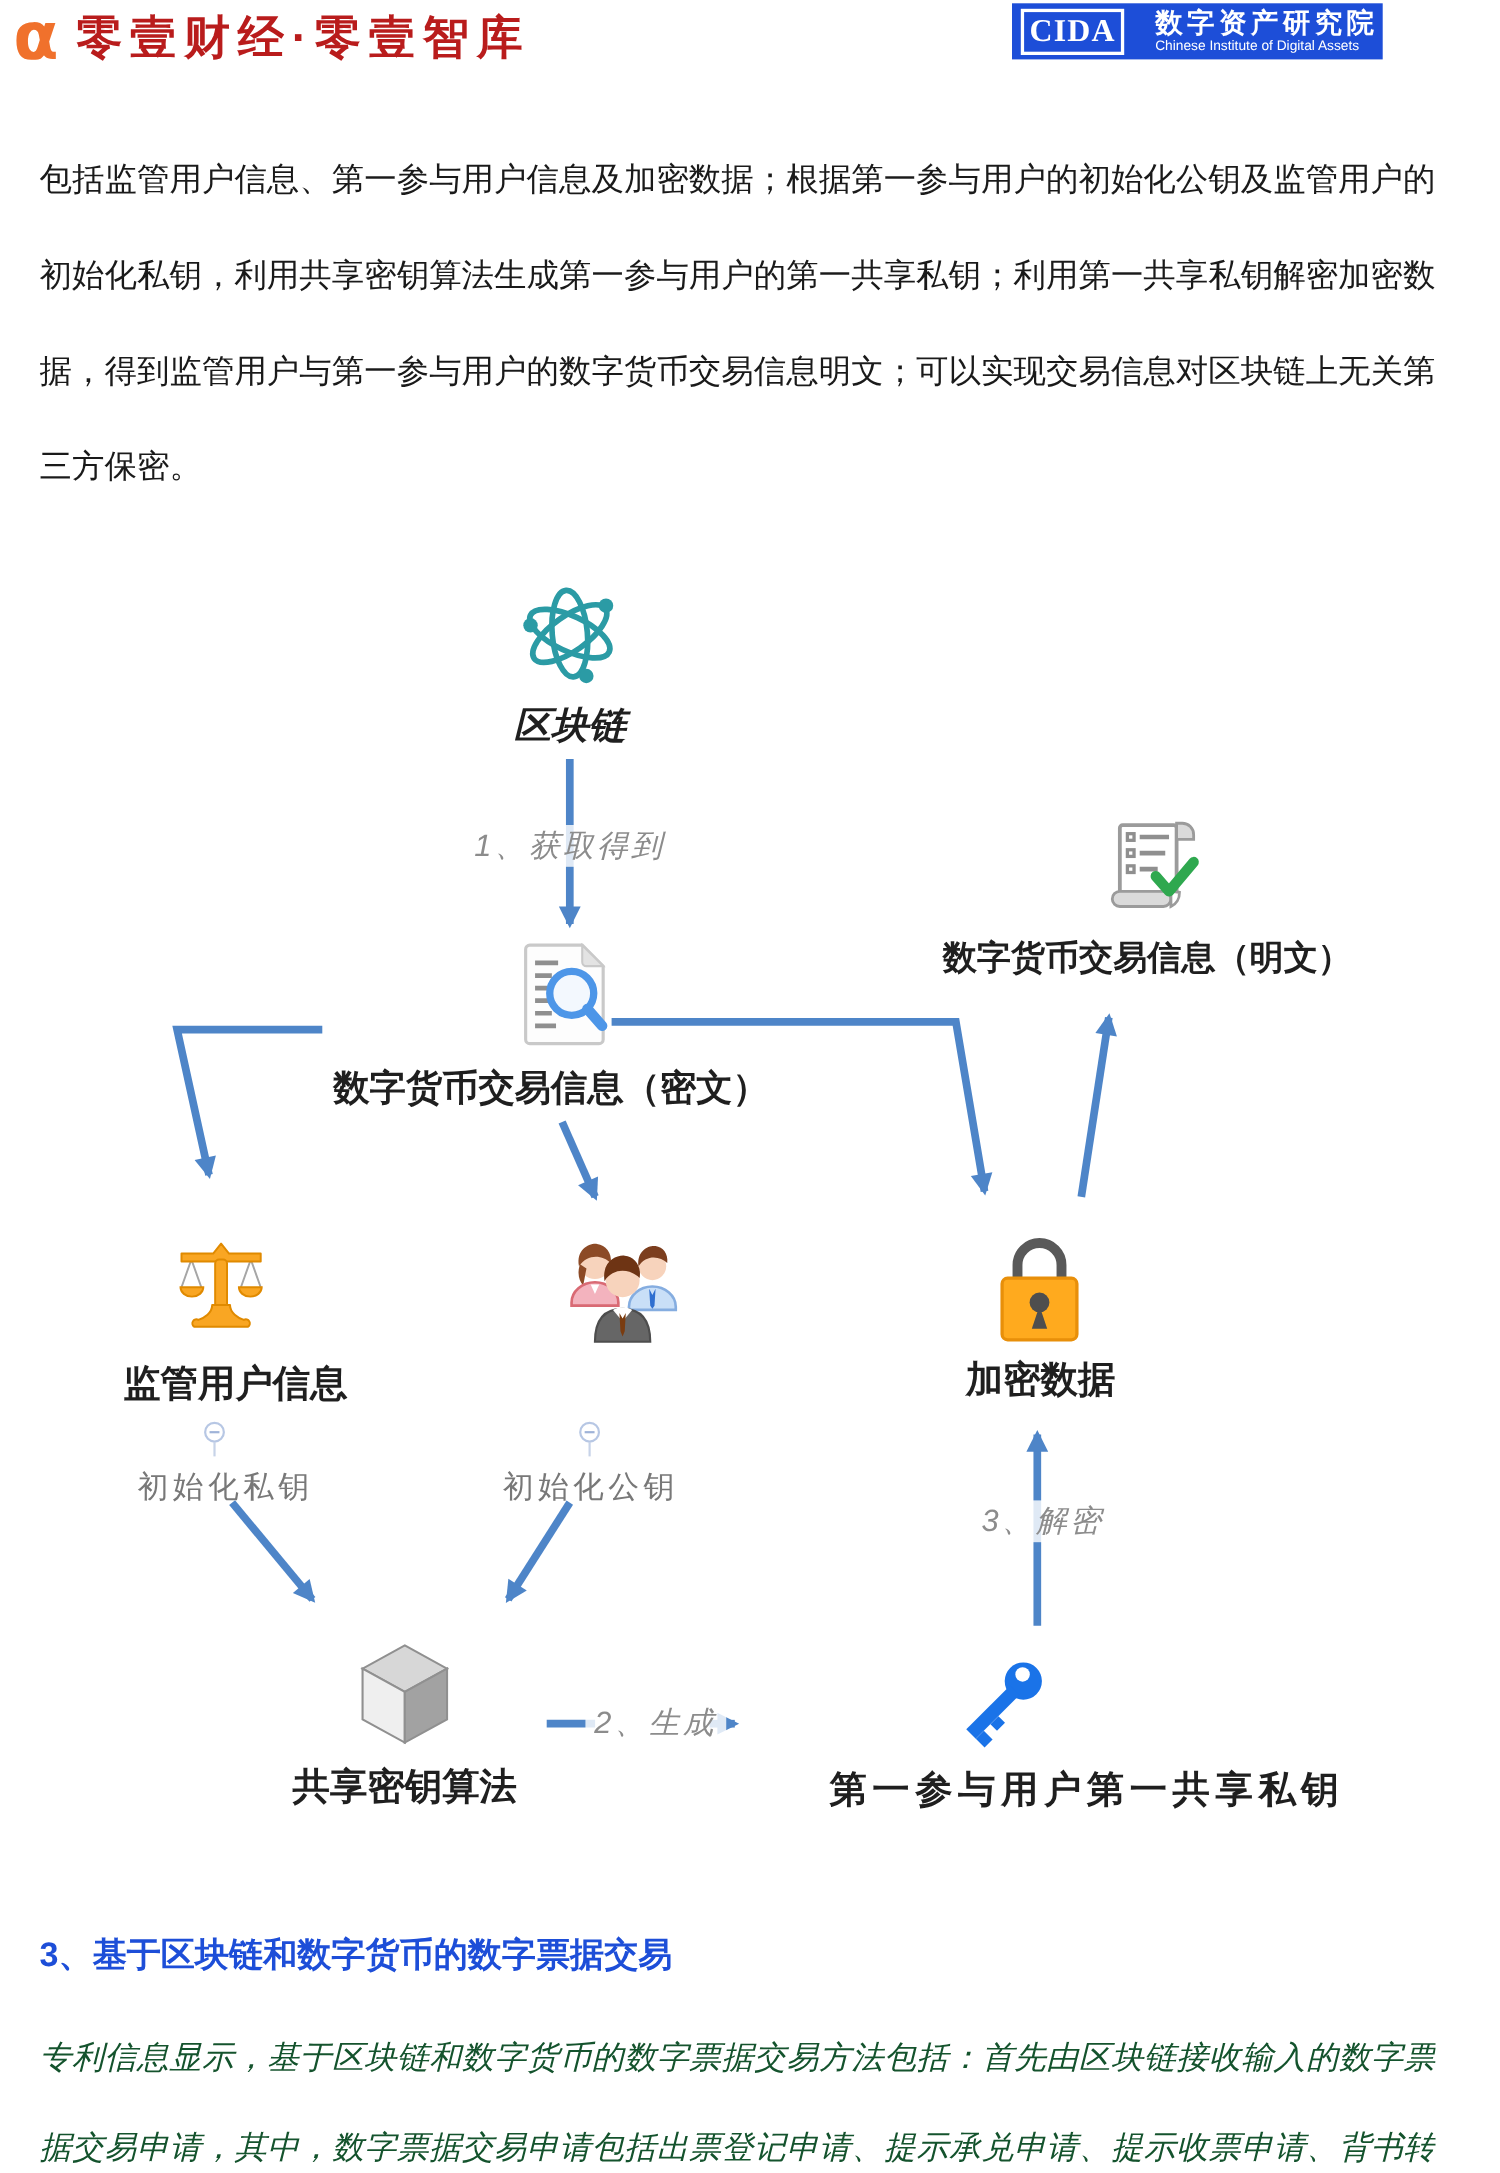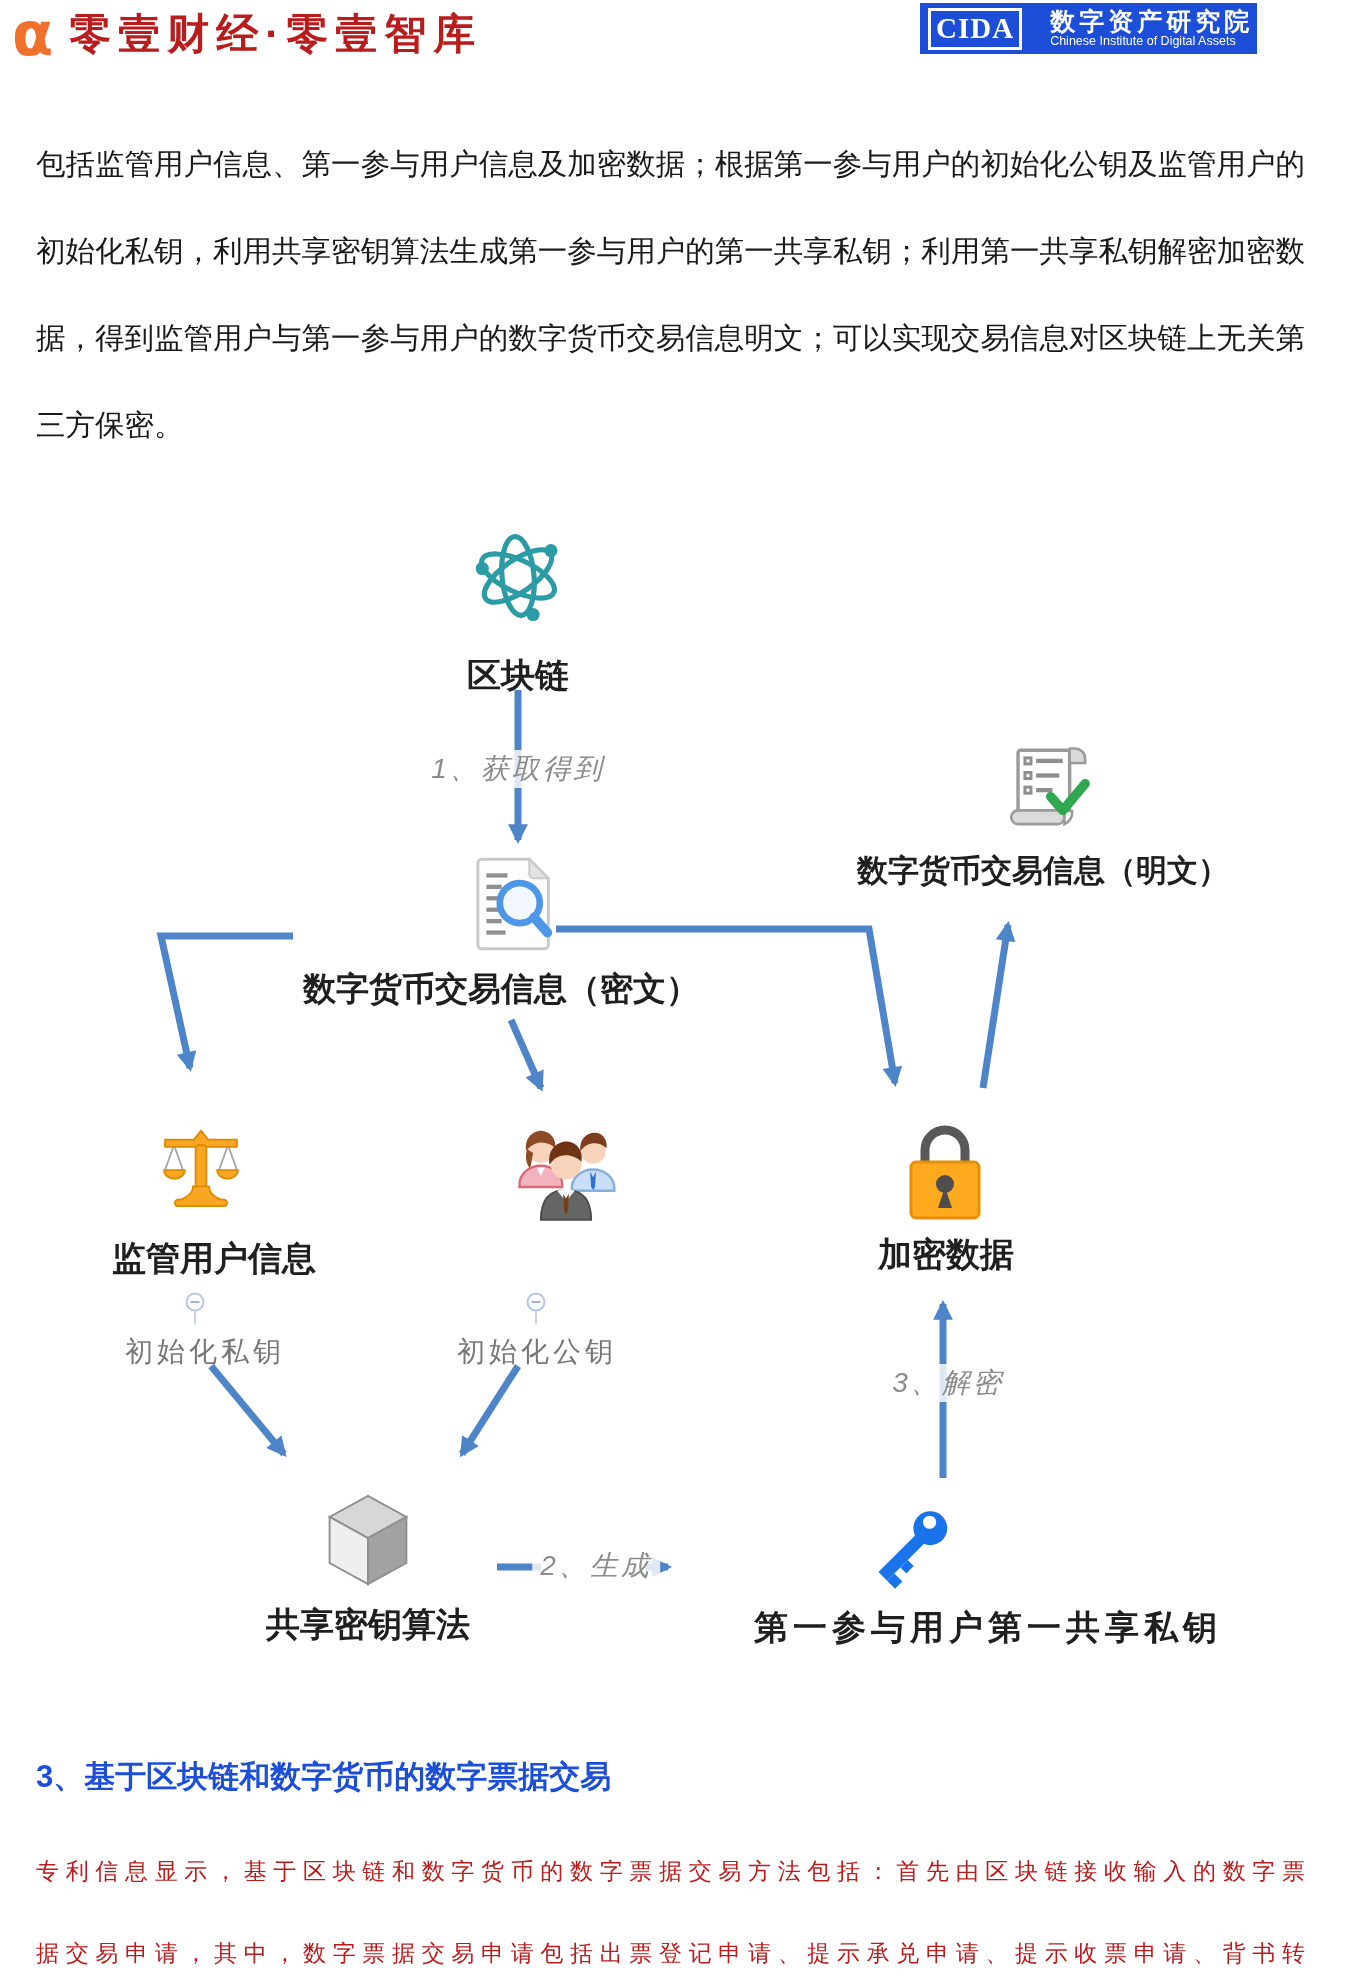--- a/index.html
+++ b/index.html
@@ -16,31 +16,31 @@
   .cida-names{display:flex;flex-direction:column;color:#fff;margin-left:28px;line-height:1.08;}
   .cida-cn{font-size:25px;font-weight:bold;letter-spacing:4px;white-space:nowrap;}
   .cida-en{font-size:12.5px;white-space:nowrap;}
   
   .intro{position:absolute;left:36px;top:120px;width:1269px;}
   .bline{font-size:29.5px;line-height:87px;height:87px;color:#1A1A1A;
          text-align:justify;text-align-last:justify;overflow:hidden;}
   .bline.lastline{text-align-last:left;}
   .sec3-head{position:absolute;left:36px;top:1756px;font-size:31px;font-weight:bold;color:#1d4ed8;white-space:nowrap;}
   .sec3-body{position:absolute;left:36px;top:1830px;width:1269px;}
-  .bline2{font-size:23px;line-height:82px;height:82px;color:#b91c1c;
-          text-align:justify;text-align-last:justify;overflow:hidden;}
+  .bline2{font-size:29px;line-height:82px;height:82px;color:#14532d;
+          text-align:justify;text-align-last:justify;overflow:hidden;font-style:italic;}
   
   .diagram{position:absolute;left:0;top:420px;width:1364px;height:1330px;}
   .connectors{position:absolute;left:0;top:0;}
   .arr{stroke:#4E85C8;stroke-width:7;fill:none;marker-end:url(#ah);}
   .arr-nohead{stroke:#4E85C8;stroke-width:7;fill:none;}
   .icon{position:absolute;}
   .icon svg{display:block;width:100%;height:100%;}
   .nlabel{position:absolute;transform:translateX(-50%);white-space:nowrap;font-weight:bold;color:#1F1F1F;line-height:1.25;}
-  #lbl-blockchain{left:518px;top:234px;font-size:34px;}
+  #lbl-blockchain{left:518px;top:219px;font-size:34px;font-style:italic;}
   #lbl-cipher{left:501px;top:548px;font-size:33px;}
   #lbl-plain{left:1043px;top:432px;font-size:31px;}
   #lbl-regulator{left:214px;top:817px;font-size:34px;}
   #lbl-participant{left:566px;top:817px;font-size:34px;}
   #lbl-encrypted{left:946px;top:813px;font-size:34px;}
   #lbl-algo{left:368px;top:1183px;font-size:34px;}
   #lbl-sharedkey{left:988px;top:1186px;font-size:34px;letter-spacing:5px;}
   .glabel{position:absolute;transform:translateX(-50%);white-space:nowrap;font-size:28px;color:#787878;letter-spacing:4px;}
   #lbl-initpriv{left:205px;top:913px;}
   #lbl-initpub{left:537px;top:913px;}

